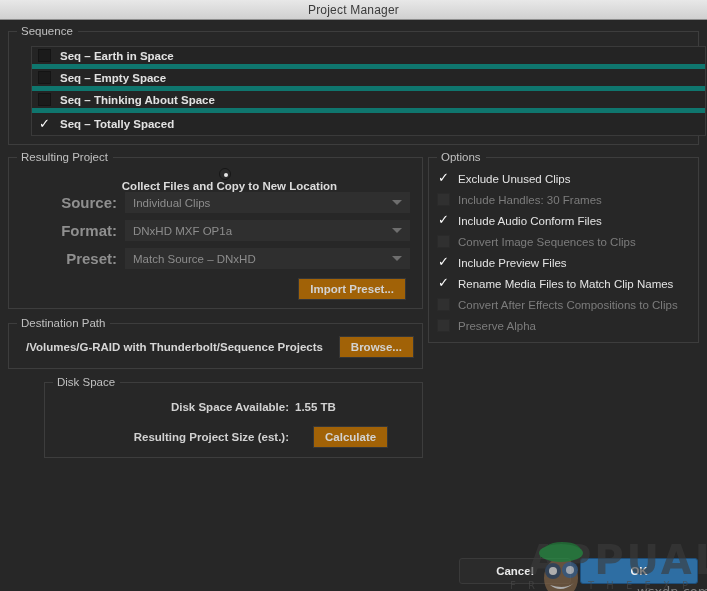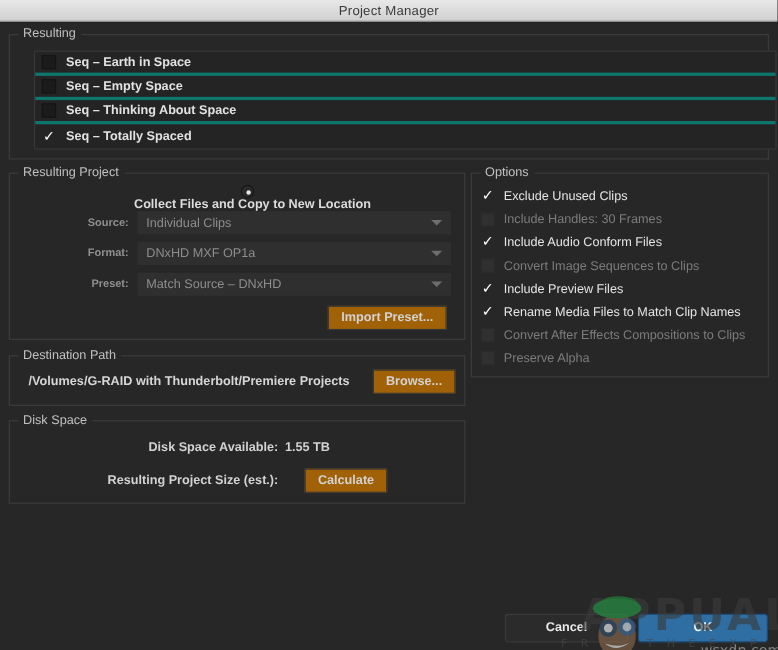--- a/index.html
+++ b/index.html
@@ -60,21 +60,21 @@
   .listbox {
     border: 1px solid #3a3a3a;
     background: #242424;
     margin: 2px 2px 2px 14px;
     width: 675px;
   }
   .list-row {
     height: 22px;
     display: flex;
     align-items: center;
-    border-bottom: 3px solid #0f766e;
+    border-bottom: 5px solid #0f766e;
     padding-left: 6px;
   }
   .list-row:last-child { border-bottom: none; }
   .list-row .seq-label {
     color: #e2e2e2;
     font-size: 11.5px;
     font-weight: bold;
     margin-left: 9px;
   }
 
@@ -141,21 +141,21 @@
     display: flex;
     align-items: center;
     height: 21px;
     margin-top: 7px;
   }
   .form-label {
     width: 108px;
     text-align: right;
     padding-right: 8px;
     color: #8f8f8f;
-    font-size: 10px;
+    font-size: 15px;
     font-weight: bold;
   }
   .select {
     width: 285px;
     height: 21px;
     background: #2f2f2f;
     border: none;
     display: flex;
     align-items: center;
     padding: 0 6px 0 8px;
@@ -213,21 +213,21 @@
   .dest-row { display: flex; align-items: center; }
   .dest-path {
     flex: 1 1 auto;
     color: #d6d6d6;
     font-size: 11.5px;
     font-weight: bold;
     padding-left: 9px;
   }
 
   
-  #disk-group { padding: 13px 8px 10px 8px; }
+  #disk-group { padding: 13px 8px 10px 8px; margin-left: 36px; }
   .disk-row {
     display: flex;
     align-items: center;
     height: 21px;
     margin-bottom: 9px;
   }
   .disk-row:last-child { margin-bottom: 0; }
   .disk-label {
     width: 242px;
     text-align: right;
@@ -318,21 +318,21 @@
 </head>
 <body>
 
 <div class="titlebar">
   <span class="titlebar-text">Project Manager</span>
 </div>
 
 <div class="dialog">
 
   <div class="group" id="seq-group">
-    <span class="group-title">Resulting</span>
+    <span class="group-title">Sequence</span>
 
     <div class="listbox">
       <div class="list-row">
         <span class="cb"></span>
         <span class="seq-label">Seq – Earth in Space</span>
       </div>
       <div class="list-row">
         <span class="cb"></span>
         <span class="seq-label">Seq – Empty Space</span>
       </div>
@@ -384,21 +384,21 @@
         </div>
 
         <div class="btn-row-right">
           <button class="btn">Import Preset...</button>
         </div>
       </div>
 
       <div class="group" id="dest-group">
         <span class="group-title">Destination Path</span>
         <div class="dest-row">
-          <span class="dest-path">/Volumes/G-RAID with Thunderbolt/Premiere Projects</span>
+          <span class="dest-path">/Volumes/G-RAID with Thunderbolt/Sequence Projects</span>
           <button class="btn">Browse...</button>
         </div>
       </div>
 
       <div class="group" id="disk-group">
         <span class="group-title">Disk Space</span>
 
         <div class="disk-row">
           <span class="disk-label">Disk Space Available:</span>
           <span class="disk-val">1.55 TB</span>

